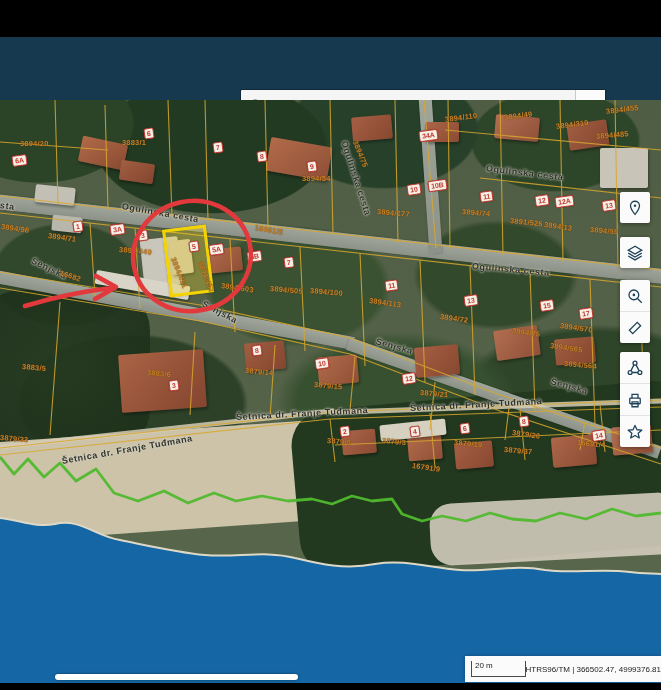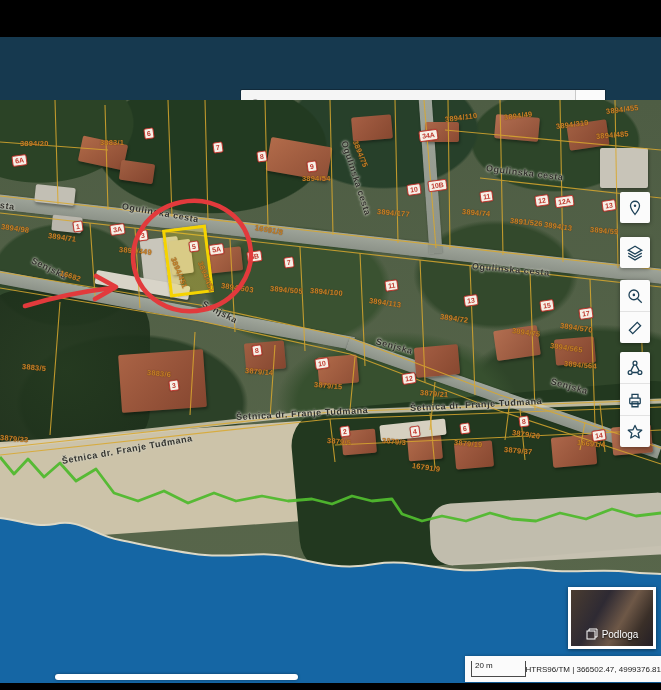--- a/index.html
+++ b/index.html
@@ -183,21 +183,21 @@
     <span class="street" style="left:472px;top:161px;--r:5deg">Ogulinska cesta</span>
     <span class="street" style="left:32px;top:155px;--r:26deg">Senjska</span>
     <span class="street" style="left:203px;top:198px;--r:28deg">Senjska</span>
     <span class="street" style="left:376px;top:236px;--r:16deg">Senjska</span>
     <span class="street" style="left:551px;top:276px;--r:16deg">Senjska</span>
     <span class="street" style="left:62px;top:356px;--r:-10deg">Šetnica dr. Franje Tuđmana</span>
     <span class="street" style="left:236px;top:312px;--r:-3deg">Šetnica dr. Franje Tuđmana</span>
     <span class="street" style="left:410px;top:303px;--r:-3deg">Šetnica dr. Franje Tuđmana</span>
 
     <span class="plabel" style="left:20px;top:39px">3894/20</span>
-    <span class="plabel" style="left:100px;top:38px">3883/1</span>
+    <span class="plabel" style="left:122px;top:38px">3883/1</span>
     <span class="plabel" style="left:1px;top:122px;--r:8deg">3894/98</span>
     <span class="plabel" style="left:48px;top:131px;--r:8deg">3894/71</span>
     <span class="plabel" style="left:60px;top:168px;--r:18deg">16682</span>
     <span class="plabel" style="left:255px;top:123px;--r:10deg">16691/8</span>
     <span class="plabel" style="left:302px;top:74px">3894/54</span>
     <span class="plabel" style="left:377px;top:107px;--r:5deg">3894/177</span>
     <span class="plabel" style="left:355px;top:36px;--r:68deg">3894/75</span>
     <span class="plabel" style="left:445px;top:15px;--r:-7deg">3894/110</span>
     <span class="plabel" style="left:504px;top:13px;--r:-7deg">3894/49</span>
     <span class="plabel" style="left:556px;top:22px;--r:-7deg">3894/319</span>
@@ -320,31 +320,20 @@
         <path d="M8 14.5h8V21H8z"></path>
         </svg>
     </div>
     <div class="tbtn">
       <svg width="18" height="18" viewBox="0 0 24 24" fill="none" stroke="#1e4258" stroke-width="1.7" stroke-linejoin="round">
         <path d="M12 3.2 14.7 9 21 9.6 16.2 13.7 17.7 20 12 16.6 6.3 20 7.8 13.7 3 9.6 9.3 9z"></path>
         </svg>
     </div>
   </div>
 
-  <div class="podloga">
-    <div class="thumb">
-      <span class="lbl">
-        <svg width="12" height="12" viewBox="0 0 12 12" fill="none" stroke="#fff" stroke-width="1">
-          <rect x="1" y="3" width="8" height="8"></rect>
-            <path d="M3 3V1h8v8h-2"></path>
-          </svg>
-        <span>Podloga</span>
-      </span>
-    </div>
-  </div>
 
   <div class="statusbar">
     <div class="scalebox">
       <span>20 m</span>
     </div>
     <span class="crs">HTRS96/TM | 366502.47, 4999376.81</span>
   </div>
 
   <div class="hscroll"></div>
 

